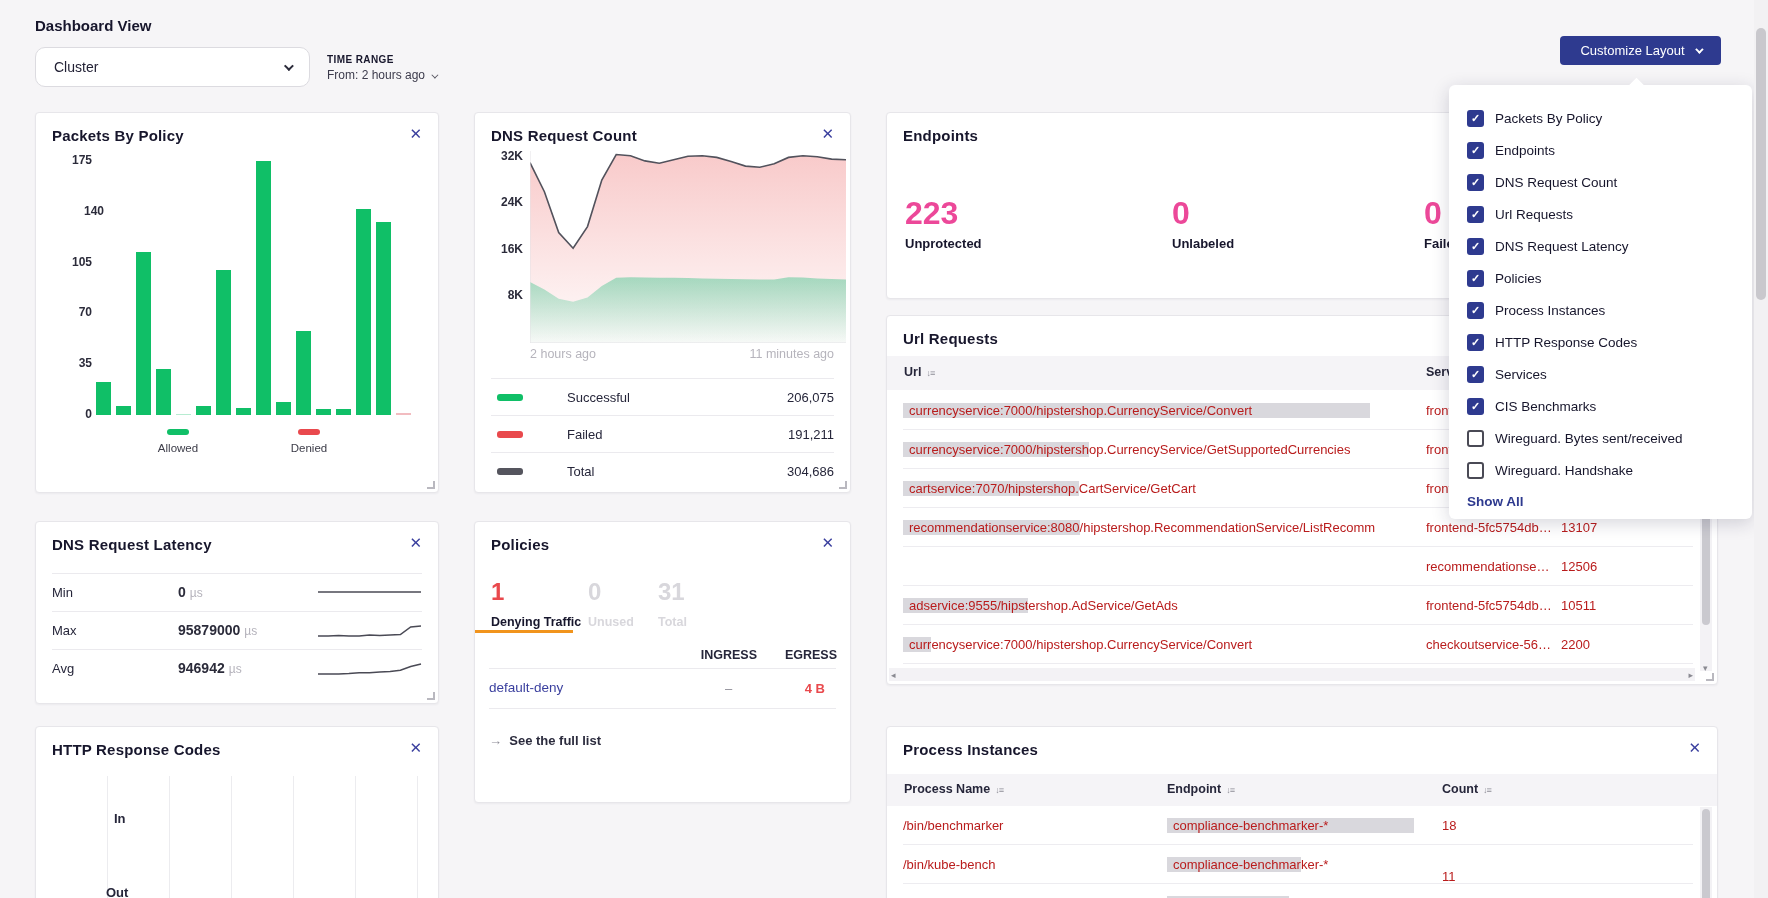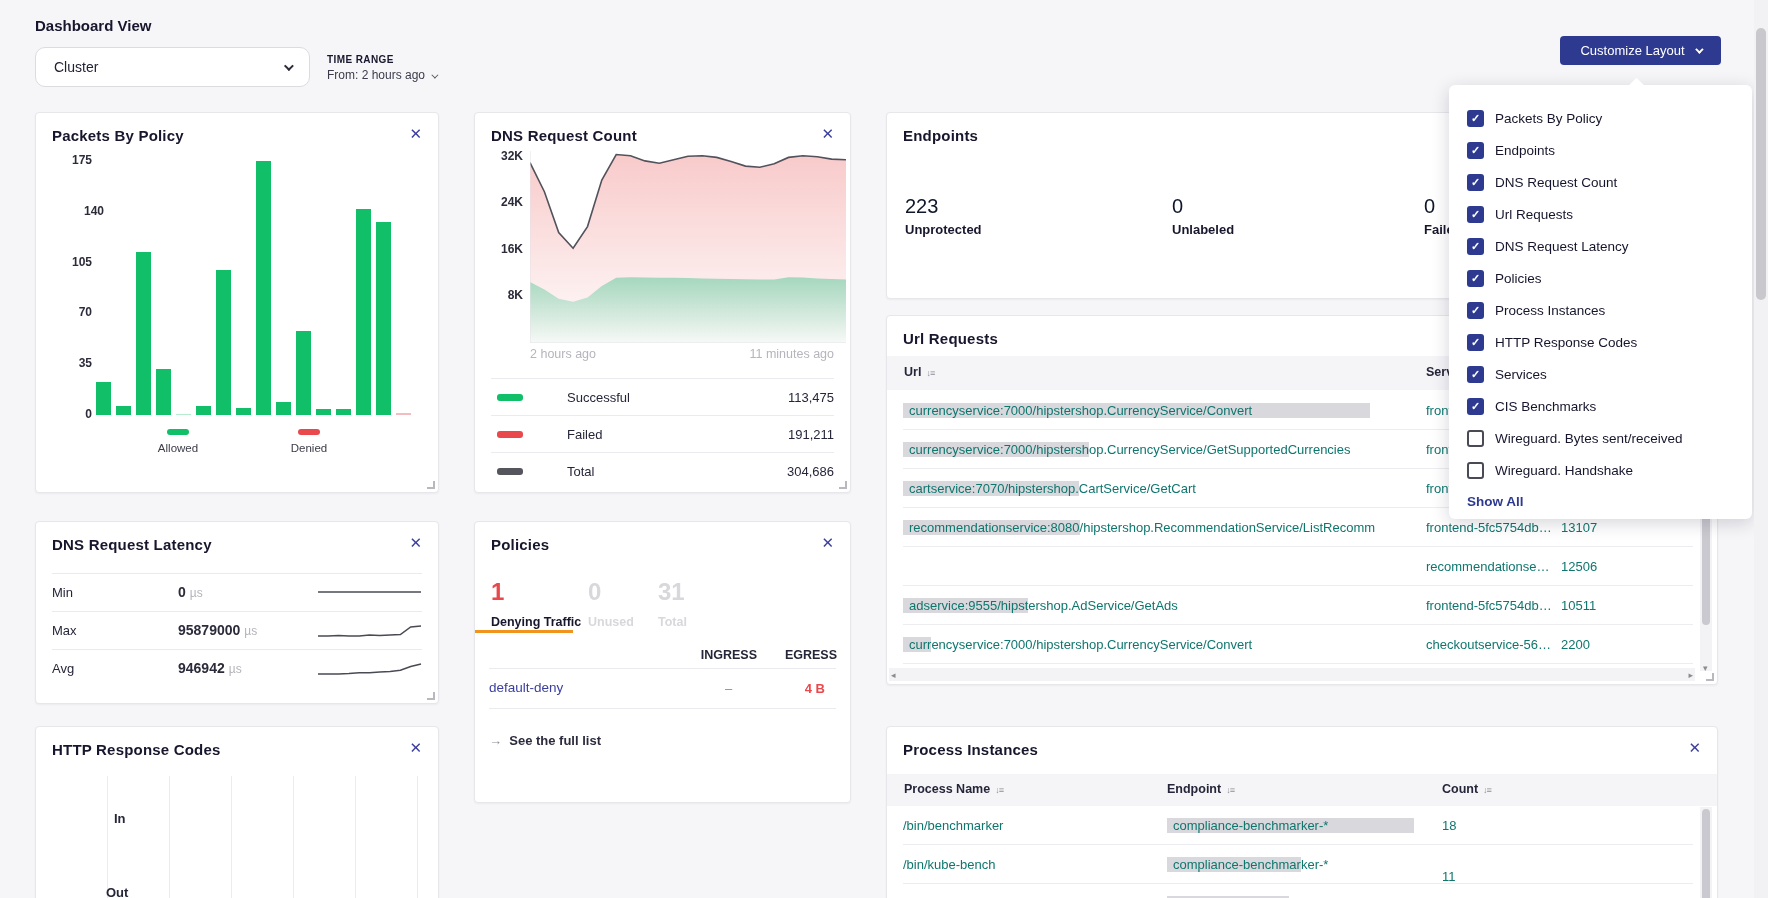--- a/index.html
+++ b/index.html
@@ -39,26 +39,26 @@
   .xleg .lb { font-size:11.5px; color:#3c3c48; margin-top:7px; }
   
   #dnsc-plot { position:absolute; left:55px; top:38px; }
   .dnsc-x { position:absolute; top:234px; font-size:12.5px; color:#b6b4bc; }
   .legend-row { position:absolute; left:16px; right:16px; height:37px; border-top:1px solid #ebeaee; display:flex; align-items:center; }
   .legend-row .sw { width:26px; height:7px; border-radius:3px; margin-left:6px; }
   .legend-row .ll { font-size:13px; color:#26263a; margin-left:44px; }
   .legend-row .lv { margin-left:auto; font-size:13px; color:#26263a; }
   
   .metric { position:absolute; top:82px; }
-  .metric .mv { font-size:20px; font-weight:normal; color:#0f172a; }
+  .metric .mv { font-size:32px; font-weight:bold; color:#ec4899; }
   .metric .ml { font-size:13px; font-weight:bold; color:#17162c; margin-top:4px; }
   
   .thead { position:absolute; left:0; right:0; background:#f5f4f7; }
   .th { position:absolute; font-size:12.5px; font-weight:bold; color:#26263a; }
-  .trow { position:absolute; left:16px; border-bottom:1px solid #edecf0; display:flex; align-items:center; font-size:13px; color:#0f766e; }
+  .trow { position:absolute; left:16px; border-bottom:1px solid #edecf0; display:flex; align-items:center; font-size:13px; color:#b91c1c; }
   .cell { position:absolute; white-space:nowrap; overflow:hidden; }
   .hl { background:#d9d8dd; padding:3px 6px; }
   
   .sb-arrow { color:#8a8a92; font-size:9px; position:absolute; }
   .vtrack { position:absolute; width:12px; background:#f3f2f5; }
   .vthumb { position:absolute; width:8px; left:2px; background:#cac9cf; border-radius:4px; }
   .htrack { position:absolute; height:13px; background:#f3f2f5; }
   
   .lat-row { position:absolute; left:16px; right:16px; height:37px; border-top:1px solid #ebeaee; display:flex; align-items:center; }
   .lat-row .klabel { font-size:13px; color:#26263a; width:126px; }
@@ -161,21 +161,21 @@
         <path d="M0.0,11.6L14.4,40.7L28.7,81.5L43.1,97.2L57.5,75.6L71.8,29.1L86.2,3.5L100.5,4.7L114.9,9.9L129.3,12.2L143.6,8.7L158.0,5.2L172.4,4.7L186.7,6.4L201.1,10.5L215.5,15.1L229.8,16.3L244.2,12.8L258.5,6.4L272.9,4.7L287.3,5.8L301.6,8.1L316.0,8.7" fill="none" stroke="#52525c" stroke-width="1.6"></path>
         <line x1="0" y1="0" x2="0" y2="192" stroke="#e3e2e6"></line>
         <line x1="0" y1="192" x2="316" y2="192" stroke="#e3e2e6"></line>
       </svg></div>
   <div class="dnsc-x" style="left:55px;">2 hours ago</div>
   <div class="dnsc-x" style="right:16px;">11 minutes ago</div>
   <div id="dnsc-legend">
       <div class="legend-row" style="top: 265px;">
         <div class="sw" style="background: rgb(16, 191, 103);"></div>
         <div class="ll">Successful</div>
-        <div class="lv">113,475</div>
+        <div class="lv">206,075</div>
       </div>
       <div class="legend-row" style="top: 302px;">
         <div class="sw" style="background: rgb(233, 73, 77);"></div>
         <div class="ll">Failed</div>
         <div class="lv">191,211</div>
       </div>
       <div class="legend-row" style="top: 339px;">
         <div class="sw" style="background: rgb(85, 85, 94);"></div>
         <div class="ll">Total</div>
         <div class="lv">304,686</div>

